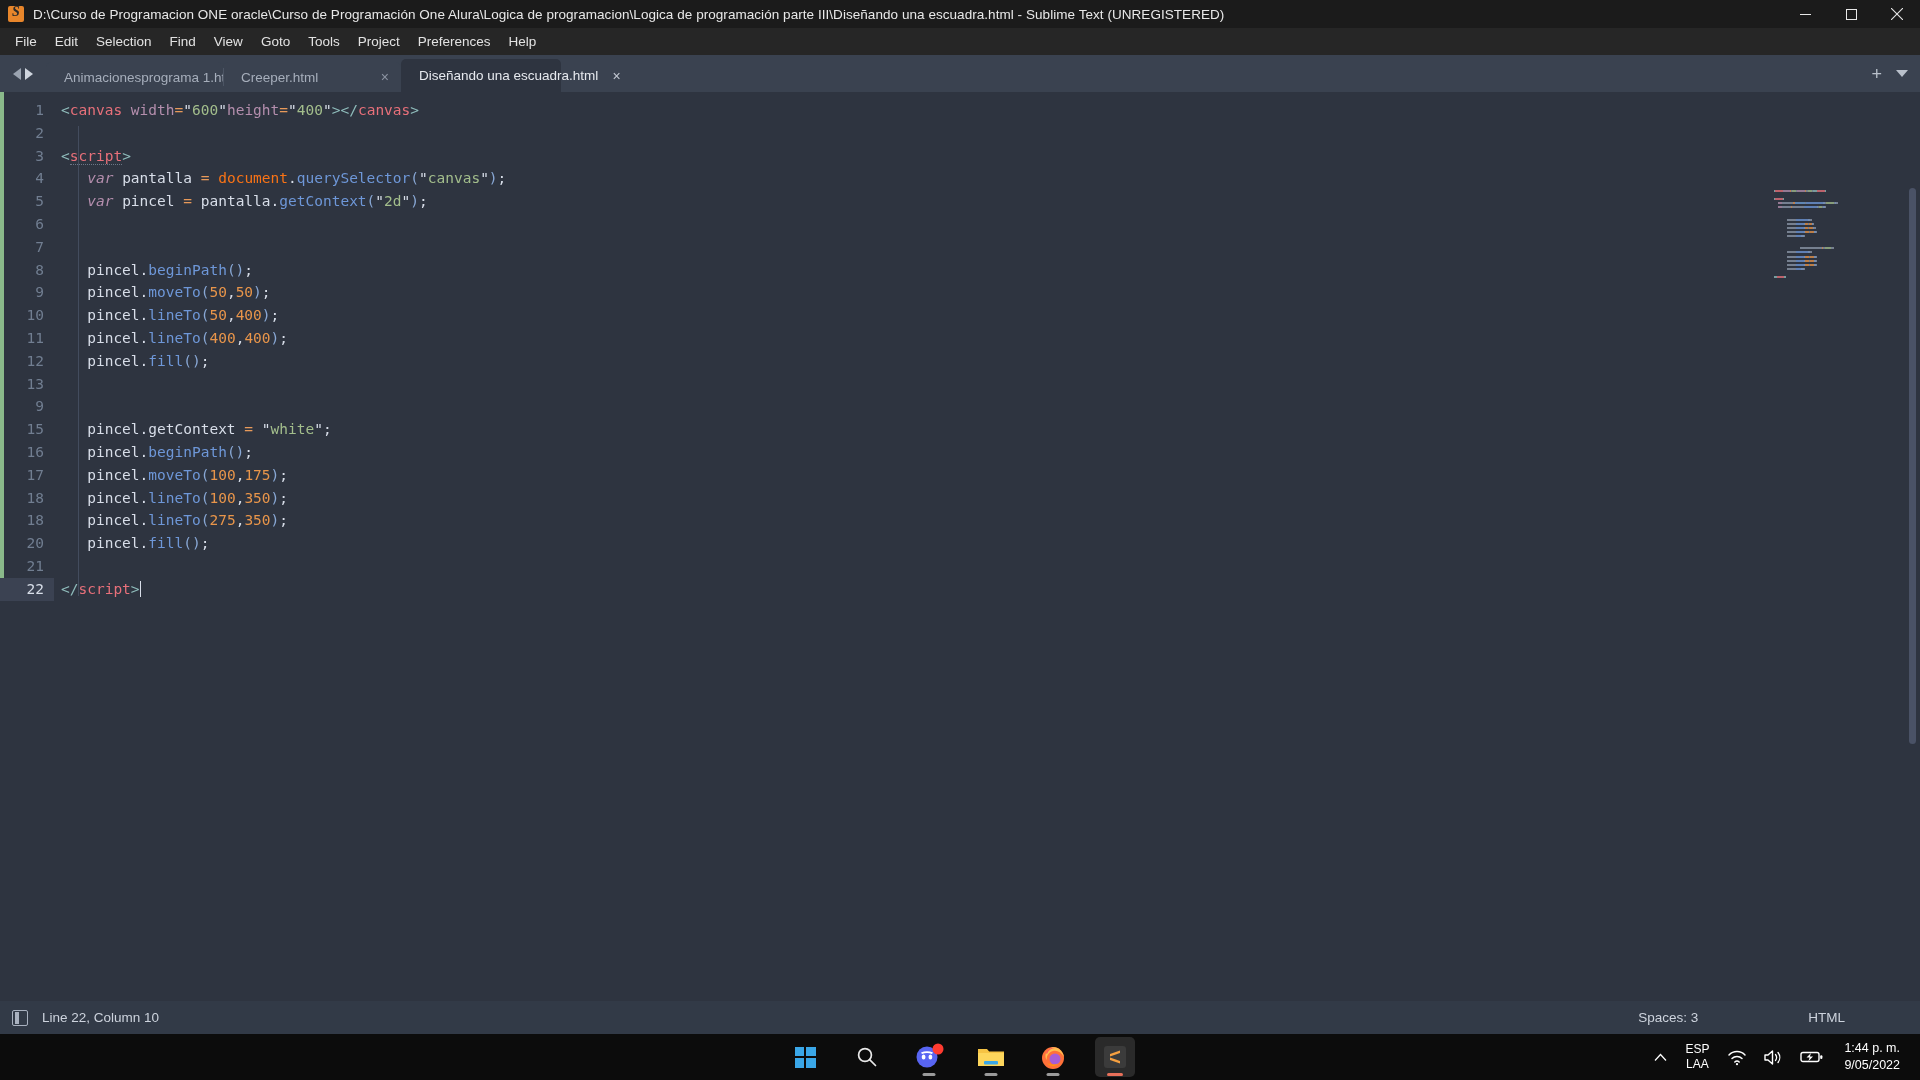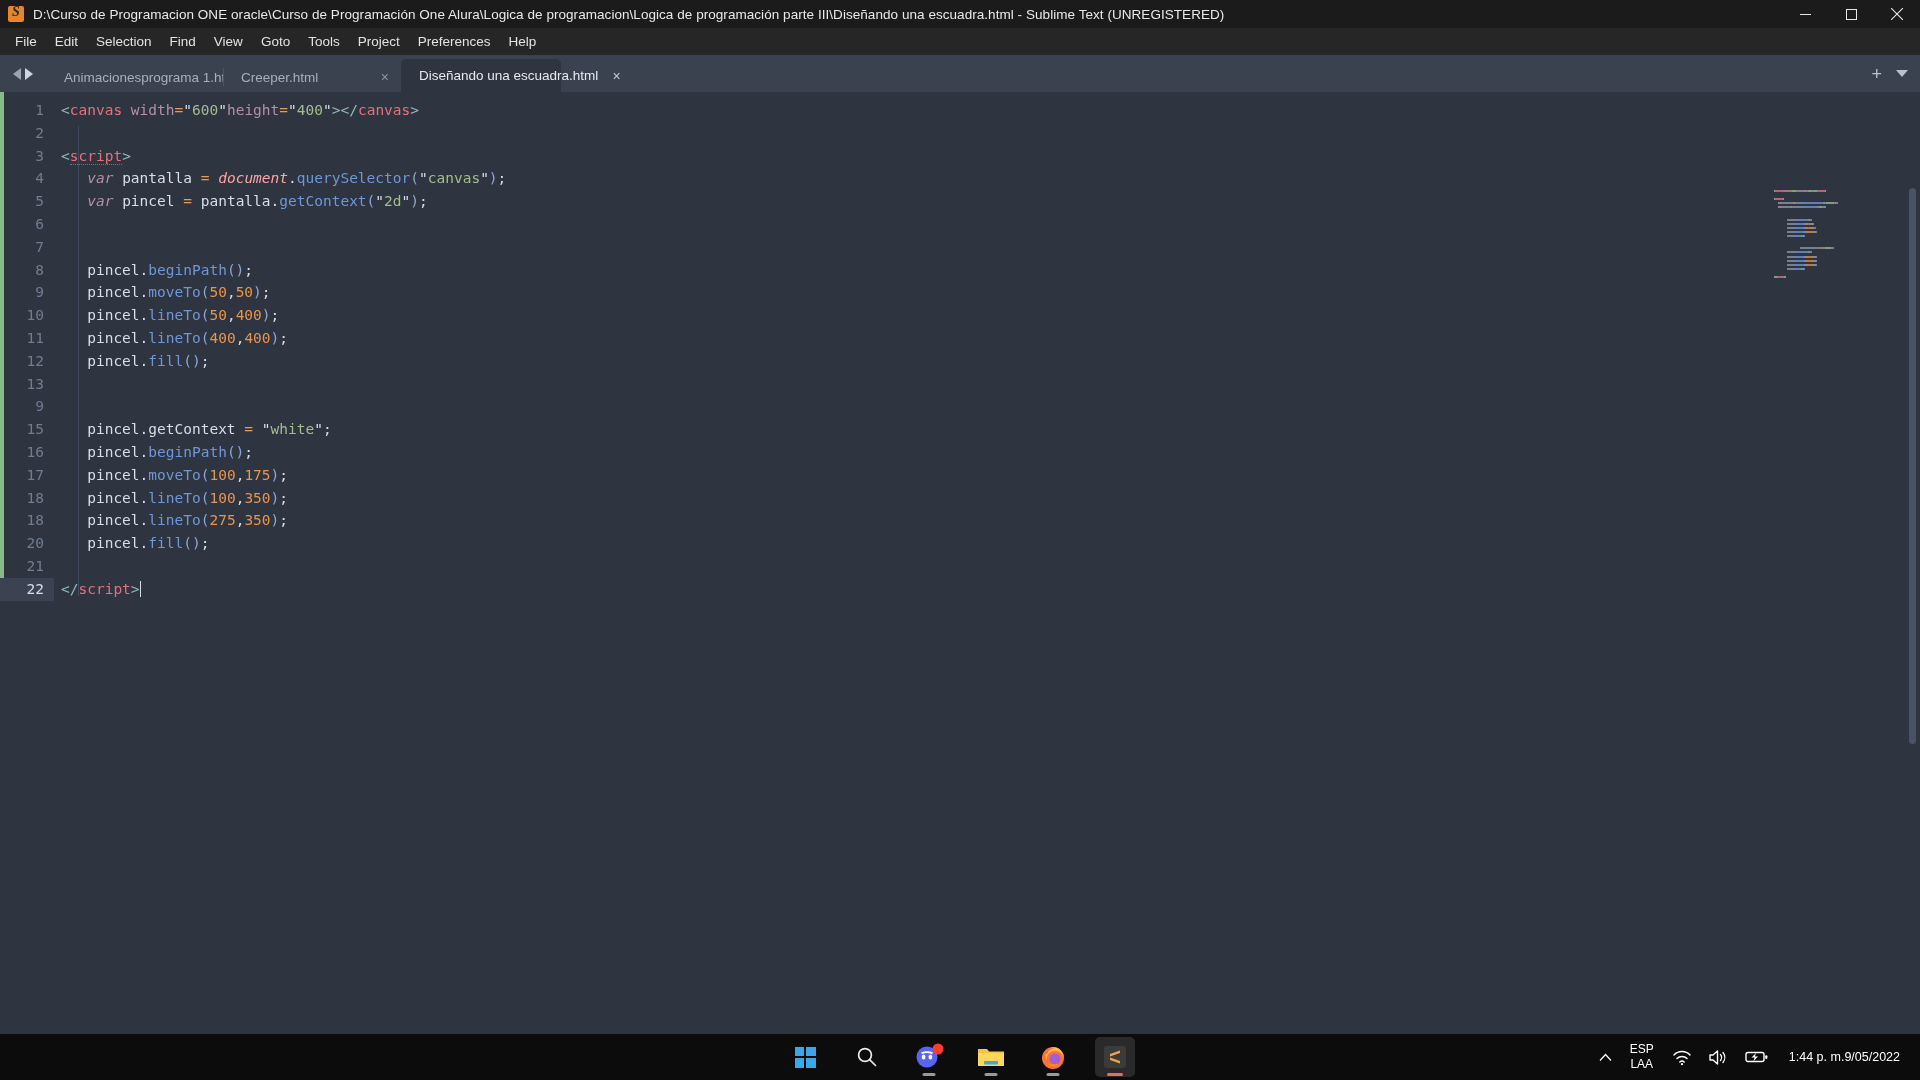--- a/index.html
+++ b/index.html
@@ -105,21 +105,21 @@
   }
   .code { padding-left:17px; white-space:pre; color:#d8dee9; position:relative; z-index:2; }
 
   
   .t-punc    { color:#8fbcbb; }
   .t-tag     { color:#e8707a; }
   .t-attr    { color:#b48ead; }
   .t-str     { color:#a3be8c; }
   .t-op      { color:#e89a5a; }
   .t-kw      { color:#b48ead; font-style:italic; }
-  .t-cls     { color:#fca5a5; font-style:italic; }
+  .t-cls     { color:#f97316; }
   .t-fn      { color:#6e97d8; }
   .t-num     { color:#e8954a; }
   .t-plain   { color:#d8dee9; }
   .t-quote   { color:#d8dee9; }
   .t-paren   { color:#88a7d4; }
 
   .dotted-underline {
     border-bottom:1px dotted #6b7686;
   }
   .caret {
@@ -189,21 +189,21 @@
   .winlogo span { background:#3aa7e8; }
 
   .tray {
     position:absolute; right:0; top:0; height:46px; display:flex;
     align-items:center; gap:0px; padding-right:12px;
   }
   .tray-item { display:flex; align-items:center; justify-content:center;
     color:#fff; height:46px; padding:0 8px; }
   .tray-lang { display:flex; flex-direction:column; align-items:center;
     font-size:12px; color:#fff; line-height:15px; padding:0 10px; }
-  .tray-clock { display:flex; flex-direction:row; align-items:flex-end;
+  .tray-clock { display:flex; flex-direction:column; align-items:flex-end;
     font-size:12.5px; color:#fff; line-height:17px; padding:0 8px 0 12px; }
 </style>
 </head>
 <body>
 
 <div id="app">
 
   <div class="titlebar">
     <div class="tb-logo"></div>
     <div class="tb-title">D:\Curso de Programacion ONE oracle\Curso de Programación One Alura\Logica de programacion\Logica de programación parte III\Diseñando una escuadra.html - Sublime Text (UNREGISTERED)</div>
@@ -523,20 +523,28 @@
         <div class="mm-line" style="display: flex; height: 2px;"></div>
         <div class="mm-line" style="display: flex;">
           <span style="width: 2.6px; height: 2px; background: rgb(143, 188, 187); opacity: 0.9;"></span>
           <span style="width: 7.8px; height: 2px; background: rgb(232, 112, 122); opacity: 0.9;"></span>
           <span style="width: 1.3px; height: 2px; background: rgb(143, 188, 187); opacity: 0.9;"></span>
         </div>
       </div>
     <div class="v-scroll"></div>
   </div>
 
+  <div class="statusbar">
+    <div class="sb-icon"></div>
+    <div class="sb-text">Line 22, Column 10</div>
+    <div class="sb-right">
+      <div class="sb-text">Spaces: 3</div>
+      <div class="sb-text">HTML</div>
+    </div>
+  </div>
 
   <div class="taskbar">
     <div class="tbar-center">
 
       <div class="tbar-btn">
         <div class="winlogo">
           <span></span>
             <span></span>
             <span></span>
             <span></span>

